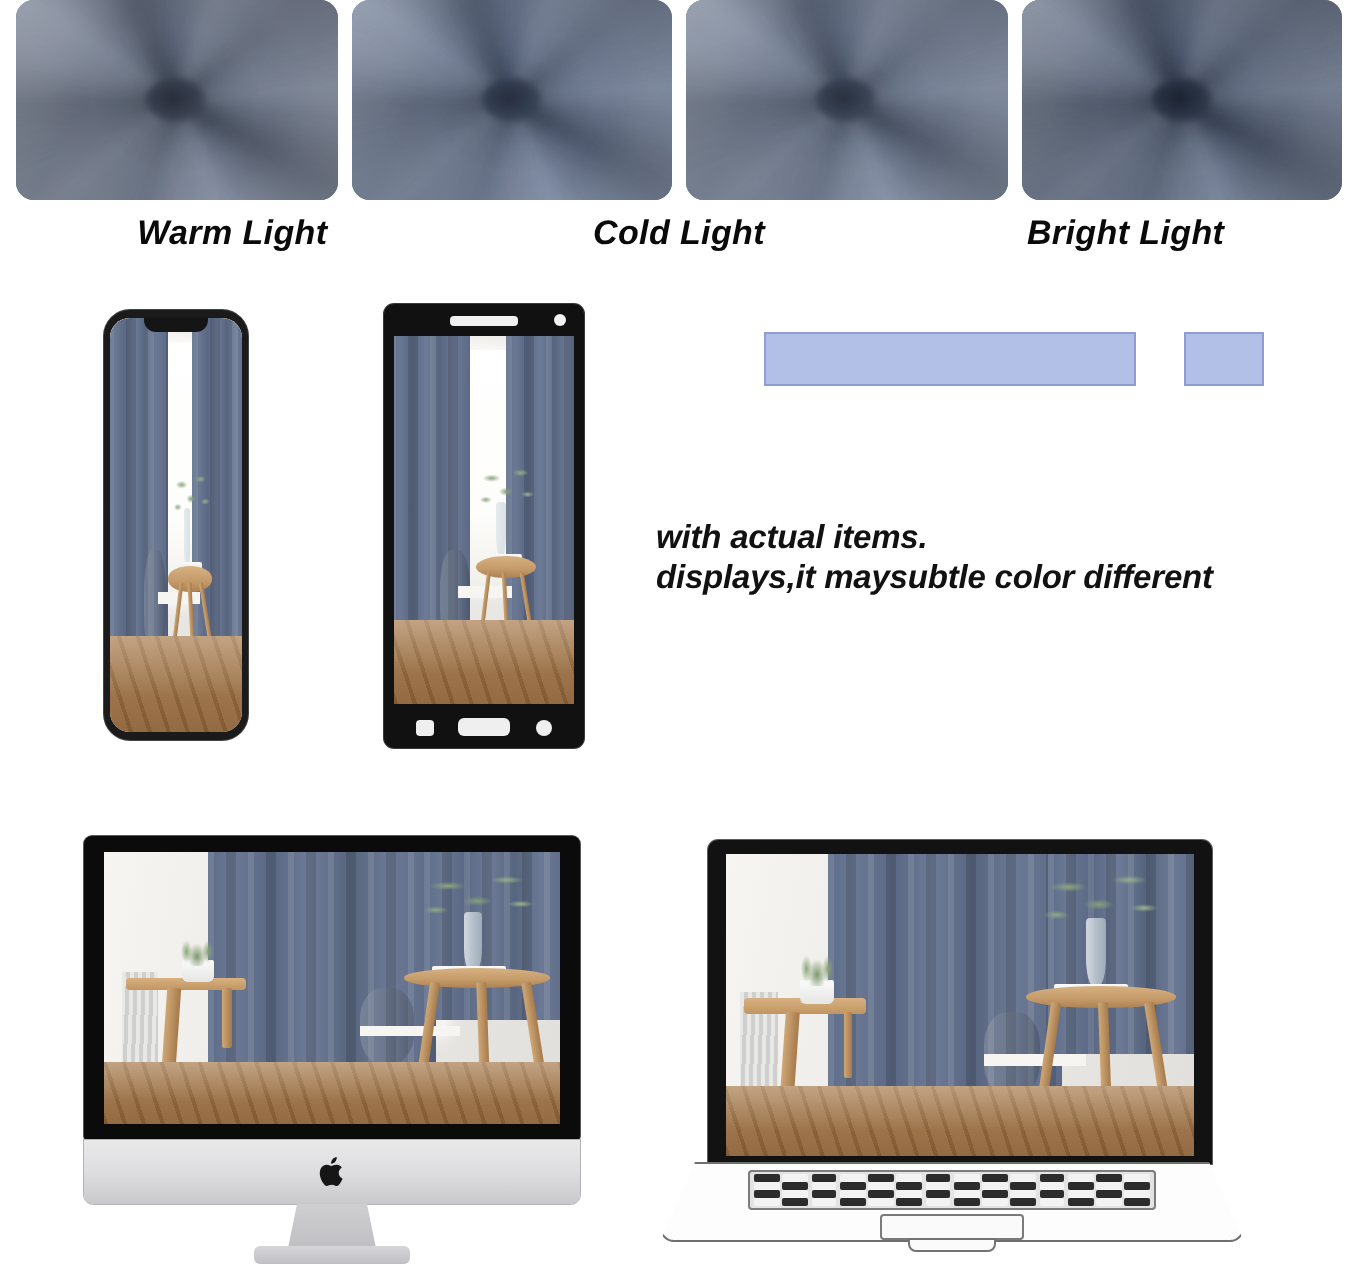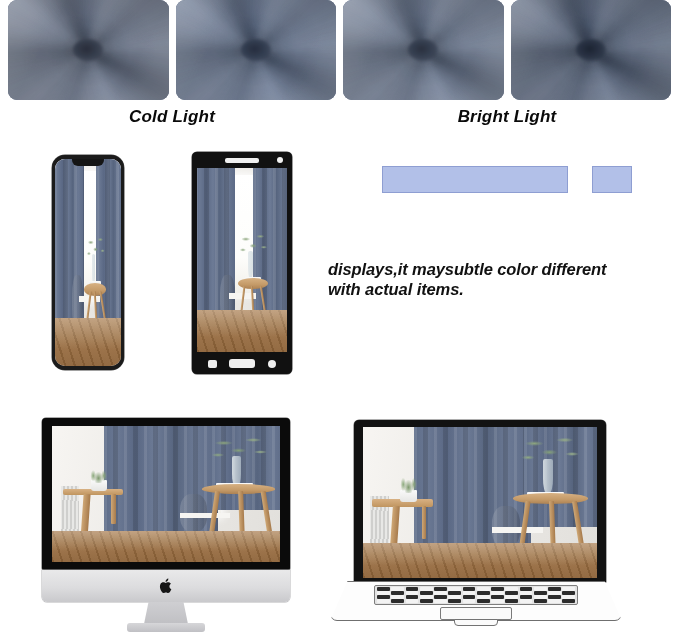--- a/index.html
+++ b/index.html
@@ -488,20 +488,21 @@
     <div class="fab-swirl"></div>
     <div class="fab-swirl2"></div>
     <div class="fab-core"></div>
     <div class="fab-sheen"></div>
     <div class="fab-tint"></div>
   </div>
 
 </div>
 
 <div id="swatch-labels">
+  <div class="swatch-label">Warm Light</div>
   <div class="swatch-label">Cold Light</div>
   <div class="swatch-label">Bright Light</div>
 </div>
 
 <div id="phone-iphone">
   <div class="iph-body"></div>
   <div class="iph-screen">
     <div class="scene">
       <div class="sc-wall"></div>
       <div class="sc-window" style="left:40%;top:6%;width:26%;height:62%;"></div>
@@ -550,22 +551,22 @@
   <div class="and-home"></div>
   <div class="and-recent"></div>
 </div>
 
 <div id="color-bars">
   <div class="cbar wide"></div>
   <div class="cbar narrow"></div>
 </div>
 
 <div id="disclaimer">
+  <span class="dl-line">with actual items.</span>
   <span class="dl-line">displays,it maysubtle color different</span>
-  <span class="dl-line">with actual items.</span>
 </div>
 
 <div id="imac">
   <div class="imac-bezel">
     <div class="imac-screen">
       <div class="scene">
         <div class="sc-wall"></div>
         <div class="sc-window" style="left:60%;top:4%;width:14%;height:62%;"></div>
         <div class="sc-curtain" style="left:23%;top:0;width:50%;height:80%;"></div>
         <div class="sc-curtain" style="left:70%;top:0;width:32%;height:62%;"></div>

